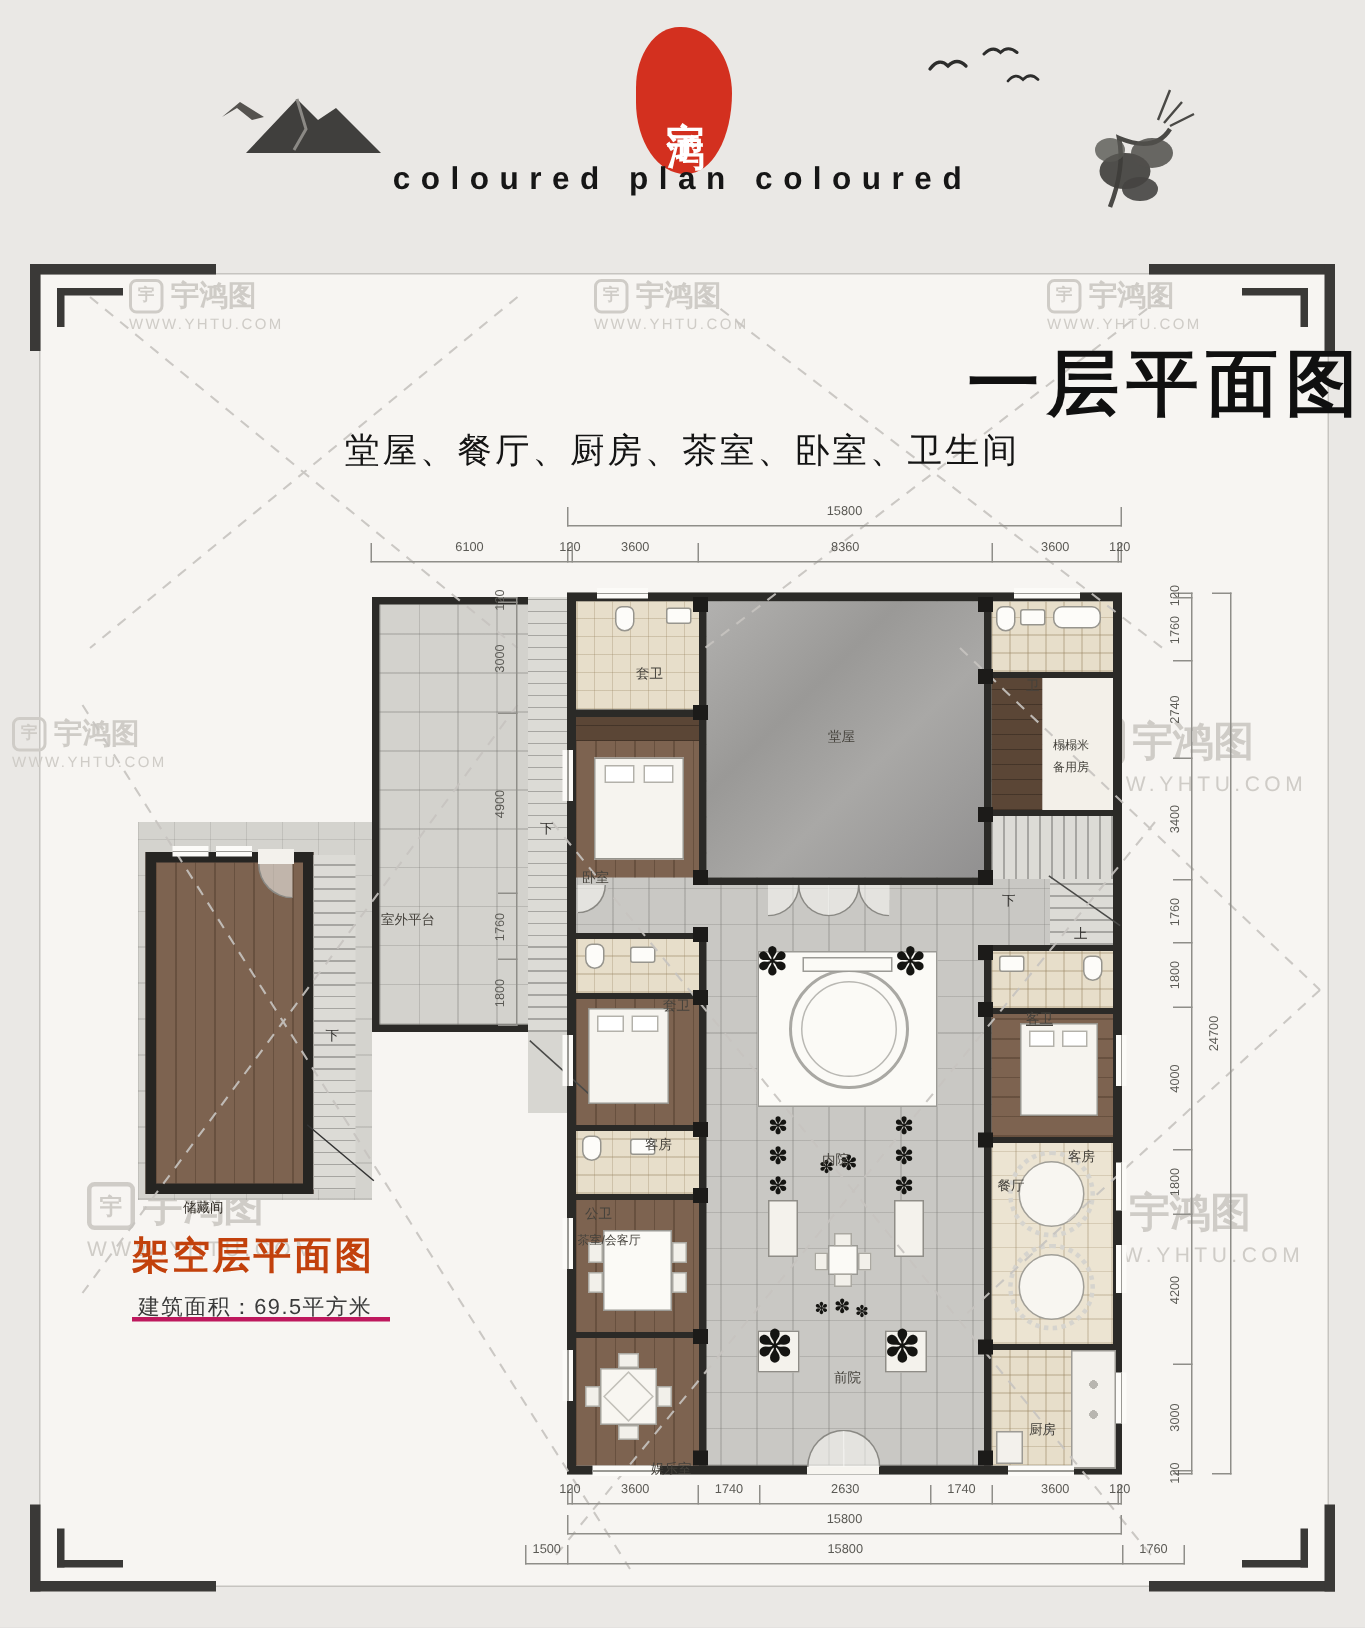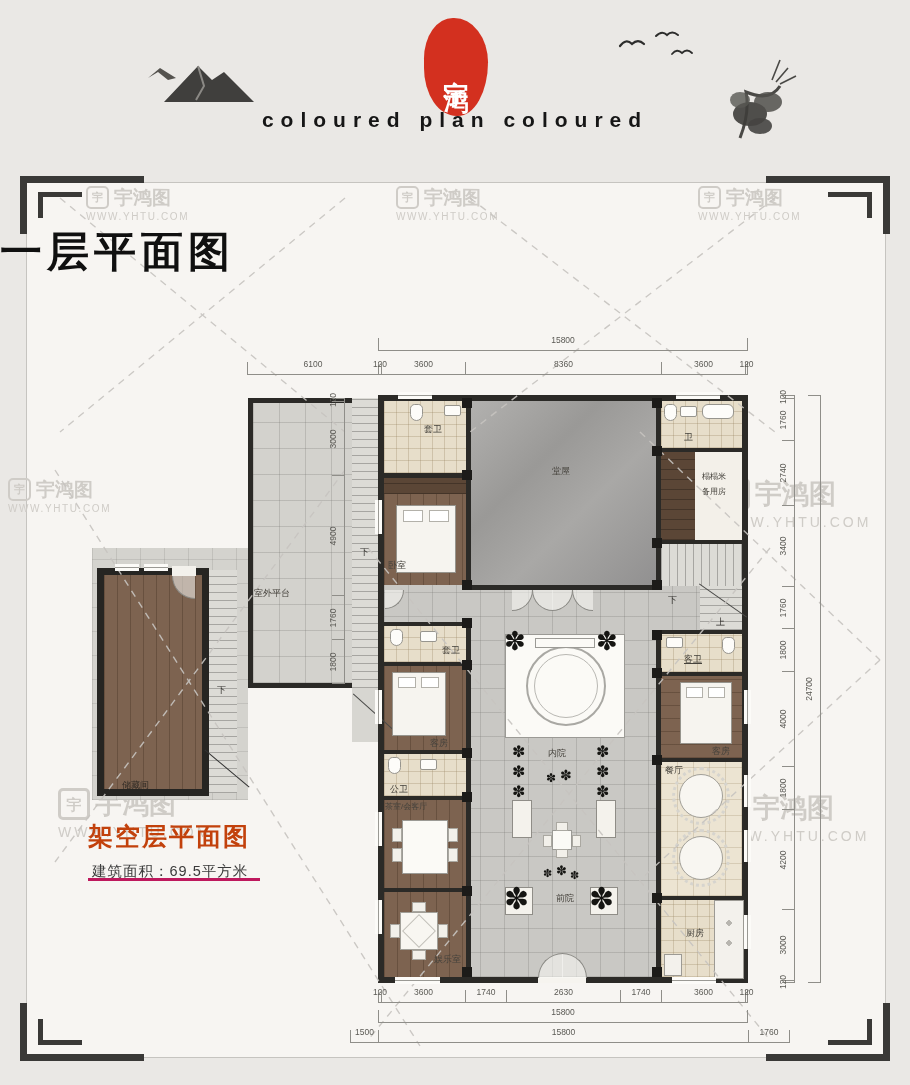--- a/index.html
+++ b/index.html
@@ -21,21 +21,21 @@
   
   .wm{position:absolute;color:#cfccc7;z-index:1;line-height:1;}
   .wm .r1{display:flex;align-items:center;gap:5px;font-weight:700;font-size:19px;}
   .wm .logo{width:19px;height:19px;border:2px solid #cfccc7;border-radius:5px;display:flex;
             align-items:center;justify-content:center;font-size:11px;flex:0 0 auto;}
   .wm .r2{font-size:10px;letter-spacing:1.6px;margin-top:3px;}
   .wm.big .r1{font-size:27px;}
   .wm.big .logo{width:26px;height:26px;font-size:15px;border-width:3px;}
   .wm.big .r2{font-size:14px;letter-spacing:3px;margin-top:5px;}
   
-  .plan-title{position:absolute;left:0;right:0;top:224px;text-align:left;font-size:42px;
+  .plan-title{position:absolute;left:0;right:0;top:224px;text-align:right;font-size:48px;
               font-weight:700;letter-spacing:5px;color:#101010;z-index:5;}
   .plan-sub{position:absolute;left:0;right:0;top:285px;text-align:center;font-size:23px;
             font-weight:500;letter-spacing:2px;color:#141414;z-index:5;}
   
   .blk{position:absolute;box-sizing:border-box;}
   .bld{left:378px;top:395px;width:370px;height:588px;border:6px solid #2b2a27;
        background:#c9c8c4 ;background-image:
        repeating-linear-gradient(0deg,rgba(120,119,115,.28) 0 1px,transparent 1px 24px),
        repeating-linear-gradient(90deg,rgba(120,119,115,.28) 0 1px,transparent 1px 24px);z-index:2;}
   .terrace{left:248px;top:398px;width:104px;height:290px;background:#d3d2cd;
@@ -54,21 +54,21 @@
         repeating-linear-gradient(0deg,rgba(150,130,95,.25) 0 1px,transparent 1px 16px),
         repeating-linear-gradient(90deg,rgba(150,130,95,.25) 0 1px,transparent 1px 16px);z-index:2;}
   .white{background:#f3f0e9;z-index:2;}
   .marble{background:linear-gradient(135deg,#b2b1af 0%,#9a9997 35%,#a9a8a6 60%,#919090 100%);z-index:2;}
   .iw{position:absolute;background:#2b2a27;z-index:3;}
   .pcol{position:absolute;width:10px;height:10px;background:#1c1b19;z-index:4;}
   .winv{position:absolute;width:7px;background:#fcfbf8;z-index:4;
         background-image:linear-gradient(to right,transparent 44%,#9a9994 44% 58%,transparent 58%);}
   .winh{position:absolute;height:7px;background:#fcfbf8;z-index:4;
         background-image:linear-gradient(to bottom,transparent 44%,#9a9994 44% 58%,transparent 58%);}
-  .rl{position:absolute;font-size:9px;color:#45423c;white-space:nowrap;line-height:1.15;z-index:5;}
+  .rl{position:absolute;font-size:9px;color:#45423c;white-space:nowrap;line-height:1.15;z-index:5;margin-top:20px;}
   .bed{position:absolute;background:#f6f4ef;border:1px solid #96948d;z-index:3;}
   .bed i{position:absolute;background:#fff;border:1px solid #b3b1aa;}
   .rt{position:absolute;border-radius:50%;background:#f8f6f1;border:1px solid #a19f98;z-index:3;}
   .rt::before{content:"";position:absolute;inset:-8px;border:3px dotted #d6d4ce;border-radius:50%;}
   .mjt{position:absolute;background:#f8f6f1;border:1px solid #a19f98;z-index:3;}
   .mjt::before{content:"";position:absolute;inset:6px;border:1px solid #c3c1ba;transform:rotate(45deg);}
   .seat{position:absolute;background:#f2f0ea;border:1px solid #aaa8a1;z-index:3;}
   .wc{position:absolute;width:11px;height:15px;background:#fdfcf9;border:1px solid #97958e;
       border-radius:5px 5px 7px 7px;z-index:3;}
   .snk{position:absolute;width:15px;height:9px;background:#fdfcf9;border:1px solid #97958e;border-radius:2px;z-index:3;}
@@ -226,20 +226,21 @@
       <line x1="55" y1="470" x2="420" y2="1046"></line>
         <line x1="345" y1="470" x2="55" y2="862"></line>
       <line x1="368" y1="548" x2="770" y2="1040"></line>
         <line x1="770" y1="548" x2="368" y2="1040"></line>
       <line x1="640" y1="432" x2="880" y2="660"></line>
         <line x1="880" y1="660" x2="640" y2="880"></line>
     </g>
   </svg>
 
   <div class="plan-title">一层平面图</div>
+  <div class="plan-sub">堂屋、餐厅、厨房、茶室、卧室、卫生间</div>
 
   <div class="blk terrace"></div>
   <div class="rl" style="left:254px;top:588px;">室外平台</div>
 
   <div class="blk stairs" style="left:352px;top:398px;width:26px;height:290px;"></div>
   <div class="stxt" style="left:360px;top:548px;">下</div>
   <div class="blk" style="left:352px;top:688px;width:26px;height:54px;background:#d7d6d1;"></div>
   <div style="position:absolute;left:346px;top:712px;width:56px;height:1px;background:#4a4a48;transform:rotate(42deg);z-index:3;"></div>
 
   <div class="blk bld"></div>

